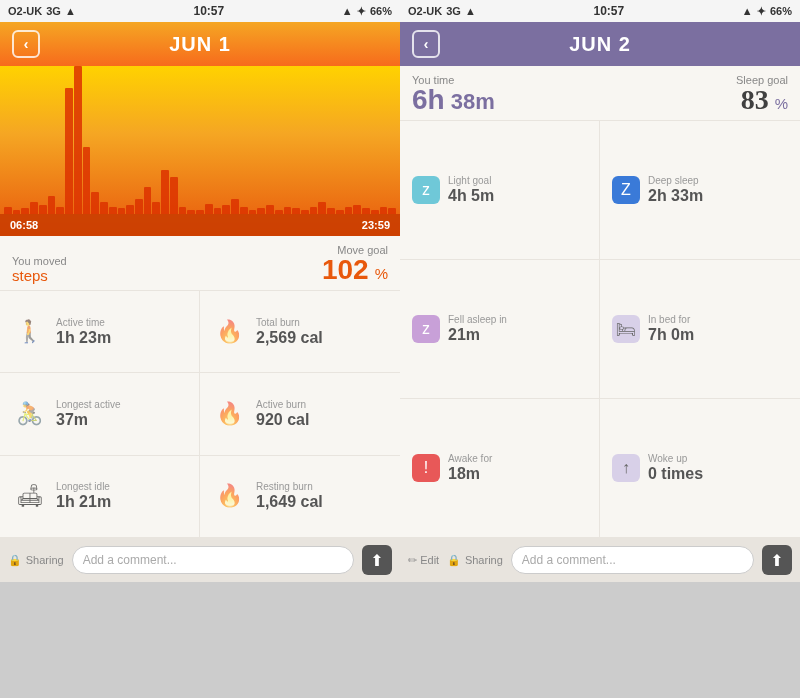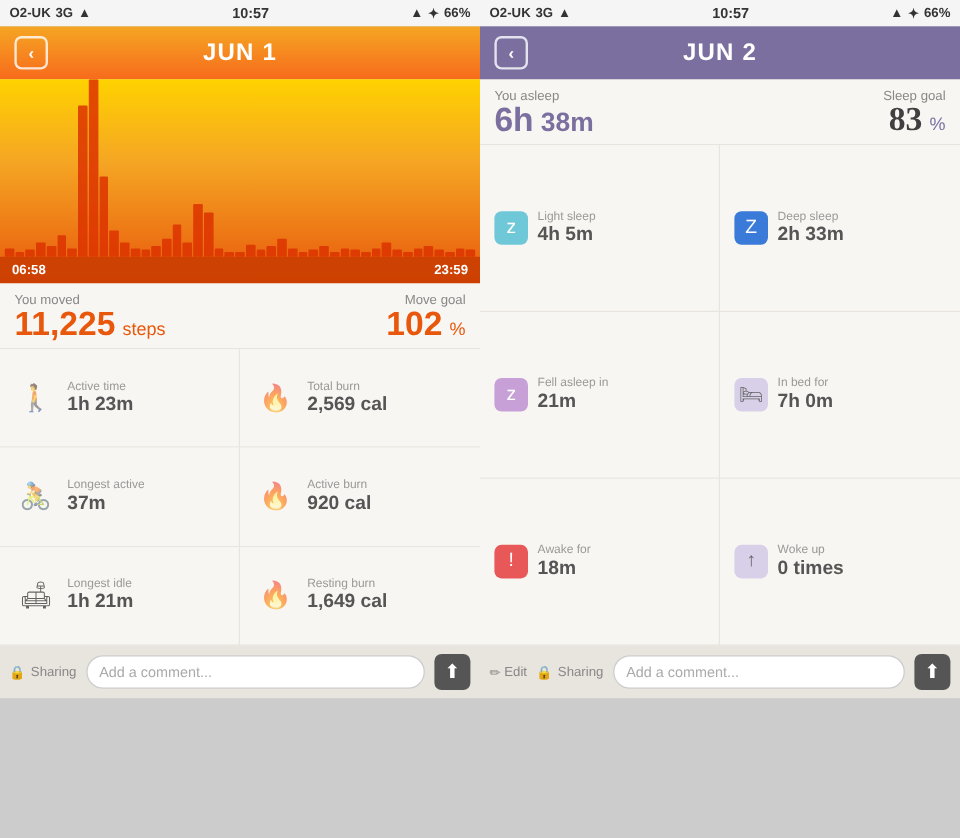--- a/index.html
+++ b/index.html
@@ -405,21 +405,20 @@
       <span>06:58</span>
       <span>23:59</span>
     </div>
   </div>
 
   <div class="stats-area">
     <div class="stats-summary">
       <div class="left-block">
         <span class="summary-label">You moved</span>
         <div class="summary-value-row">
-          <span class="summary-big">11,225</span>
           <span class="summary-unit">steps</span>
         </div>
       </div>
       <div class="right-block">
         <span class="summary-label">Move goal</span>
         <div class="summary-value-row">
           <span class="summary-big summary-pct">102</span>
           <span class="summary-unit" style="color:#e8580c;">%</span>
         </div>
       </div>
@@ -505,40 +504,40 @@
     <div class="back-btn">
       <span>‹</span>
     </div>
     <span class="header-title">JUN 2</span>
   </div>
 
 
   <div class="stats-area">
     <div class="stats-summary">
       <div class="left-block">
-        <span class="summary-label">You asleep</span>
+        <span class="summary-label">You time</span>
         <div class="summary-value-row">
           <span class="summary-big" style="color:#7b6fa0;">6h</span>
           <span class="summary-big" style="color:#7b6fa0;font-size:22px;">38m</span>
         </div>
       </div>
       <div class="right-block">
         <span class="summary-label">Sleep goal</span>
         <div class="summary-value-row">
           <span class="summary-big summary-pct" style="color:#404040;font-family:Liberation Serif, serif;">83</span>
           <span class="summary-unit" style="color:#7b6fa0;">%</span>
         </div>
       </div>
     </div>
 
     <div class="stats-grid">
       <div class="stat-cell">
         <div class="sleep-icon light">z</div>
         <div class="stat-text">
-          <span class="stat-name">Light sleep</span>
+          <span class="stat-name">Light goal</span>
           <span class="stat-value">4h 5m</span>
         </div>
       </div>
       <div class="stat-cell">
         <div class="sleep-icon deep">Z</div>
         <div class="stat-text">
           <span class="stat-name">Deep sleep</span>
           <span class="stat-value">2h 33m</span>
         </div>
       </div>

